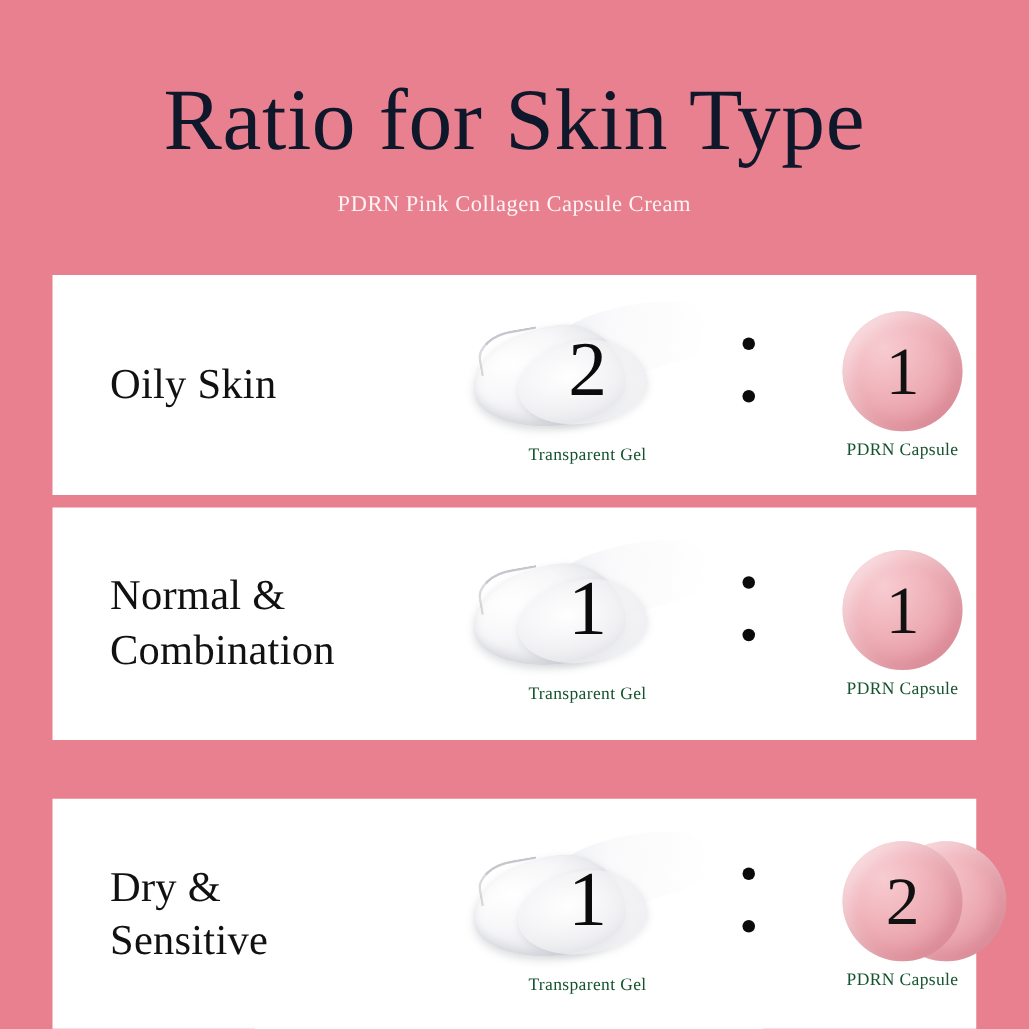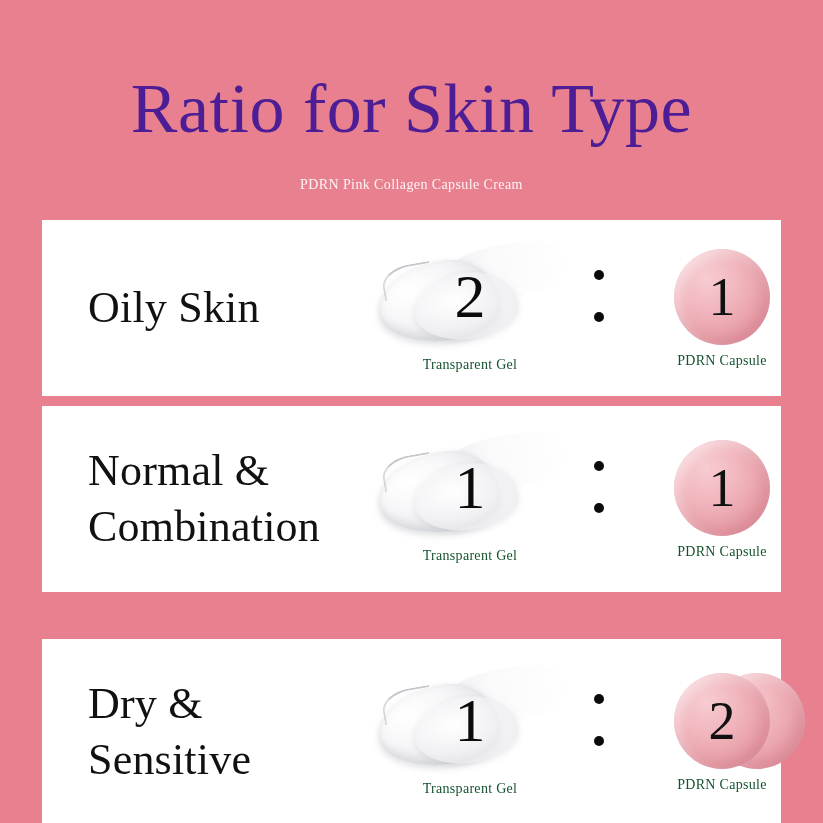--- a/index.html
+++ b/index.html
@@ -23,34 +23,34 @@
 
   
   .header {
     position: absolute;
     left: 0;
     top: 0;
     width: 823px;
     text-align: center;
   }
   .title {
-    margin: 12px;
+    margin: 0;
     padding-top: 62px;
     font-family: "Liberation Serif", serif;
     font-size: 70px;
     font-weight: 400;
     line-height: 1.0;
     letter-spacing: 0.5px;
-    color: #4c1d95;
+    color: #0f172a;
   }
   .subtitle {
-    margin: 12px;
+    margin: 0;
     padding-top: 21px;
     font-family: "Liberation Serif", serif;
-    font-size: 14px;
+    font-size: 18px;
     font-weight: 400;
     letter-spacing: 0.4px;
     color: #fdf3f4;
   }
 
   
   .cards {
     position: absolute;
     left: 42px;
     top: 220px;
@@ -67,21 +67,21 @@
   .card--r1 { height: 176px; margin-bottom: 10px; }
   .card--r2 { height: 186px; margin-bottom: 10px; }
   .card--r3 { height: 185px; margin-top: 47px; }
 
   .skin-type {
     position: absolute;
     left: 46px;
     top: 50%;
     transform: translateY(-50%);
     font-family: "Liberation Serif", serif;
-    font-size: 44px;
+    font-size: 34px;
     font-weight: 400;
     line-height: 1.28;
     color: #111111;
     letter-spacing: 0.2px;
     white-space: pre-line;
   }
 
   
   .gel-col {
     position: absolute;

